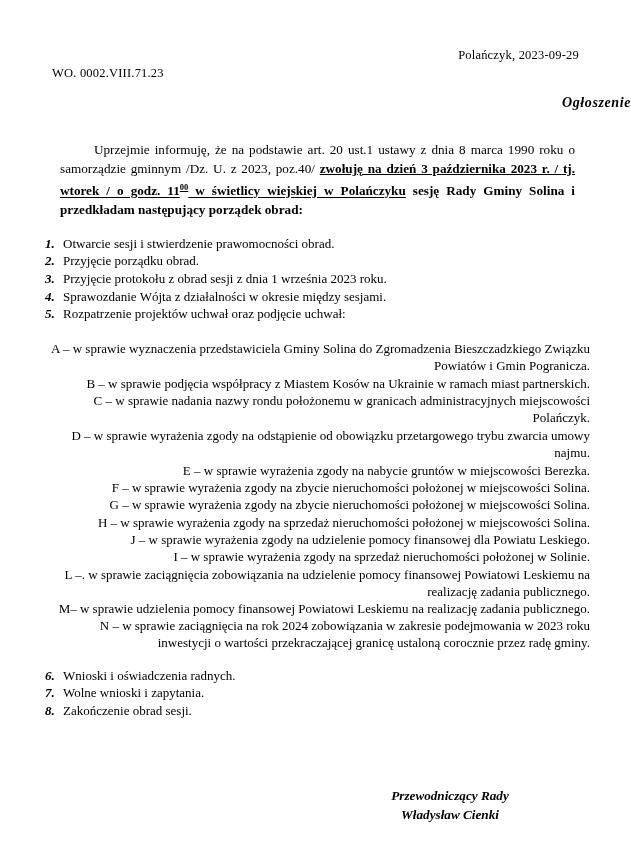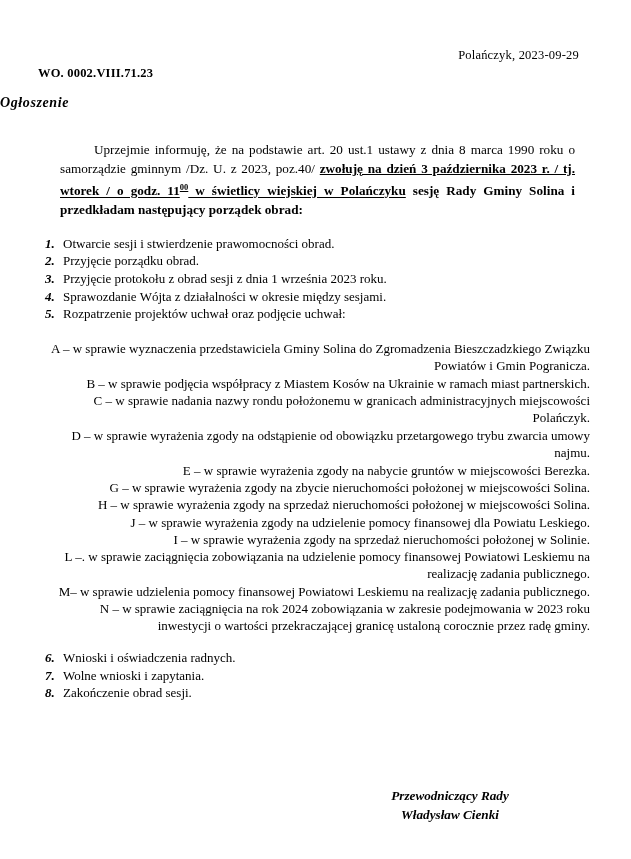--- a/index.html
+++ b/index.html
@@ -24,31 +24,31 @@
   .place-date {
     position: absolute;
     top: 48px;
     right: 52px;
     font-size: 12.5px;
     letter-spacing: 0.2px;
   }
   .ref-no {
     position: absolute;
     top: 66px;
-    left: 38px;
+    left: 52px;
     font-size: 12.5px;
-    font-weight: bold;
+    font-weight: normal;
     letter-spacing: 0.2px;
   }
   .title {
     position: absolute;
     top: 95px;
     left: 0;
     width: 631px;
-    text-align: left;
+    text-align: right;
     font-size: 14px;
     font-weight: bold;
     font-style: italic;
     letter-spacing: 0.6px;
   }
   .body-block {
     position: absolute;
     top: 126px;
     left: 45px;
     width: 545px;
@@ -151,20 +151,21 @@
       <span class="row"><span class="num">4.</span><span>Sprawozdanie Wójta z działalności w okresie między sesjami.</span></span>
       <span class="row"><span class="num">5.</span><span>Rozpatrzenie projektów uchwał oraz podjęcie uchwał:</span></span>
     </div>
 
     <div class="letters">
       <span class="lrow">A –  w sprawie wyznaczenia przedstawiciela Gminy Solina do Zgromadzenia Bieszczadzkiego Związku Powiatów i Gmin Pogranicza.</span>
       <span class="lrow">B – w sprawie  podjęcia współpracy z Miastem Kosów na Ukrainie w ramach miast partnerskich.</span>
       <span class="lrow">C –  w sprawie  nadania nazwy rondu położonemu w granicach administracyjnych miejscowości Polańczyk.</span>
       <span class="lrow">D – w sprawie wyrażenia zgody na odstąpienie od obowiązku przetargowego trybu zwarcia umowy najmu.</span>
       <span class="lrow">E – w sprawie  wyrażenia zgody na nabycie gruntów w miejscowości Berezka.</span>
+      <span class="lrow">F – w sprawie  wyrażenia zgody na zbycie nieruchomości położonej w miejscowości Solina.</span>
       <span class="lrow">G – w sprawie  wyrażenia zgody na zbycie nieruchomości położonej w miejscowości Solina.</span>
       <span class="lrow">H – w sprawie  wyrażenia zgody na sprzedaż nieruchomości położonej w miejscowości Solina.</span>
       <span class="lrow tight">J – w sprawie wyrażenia zgody na udzielenie pomocy finansowej dla Powiatu Leskiego.</span>
       <span class="lrow tight">I – w sprawie  wyrażenia zgody na sprzedaż nieruchomości położonej w Solinie.</span>
       <span class="lrow tight">L –. w sprawie zaciągnięcia zobowiązania na udzielenie pomocy finansowej Powiatowi Leskiemu na realizację zadania publicznego.</span>
       <span class="lrow tight">M– w sprawie udzielenia pomocy finansowej Powiatowi Leskiemu na realizację zadania publicznego.</span>
       <span class="lrow tight">N – w sprawie zaciągnięcia na rok 2024 zobowiązania w zakresie podejmowania w 2023 roku inwestycji o wartości przekraczającej granicę ustaloną corocznie przez radę gminy.</span>
     </div>
 
     <div class="agenda-bottom">

